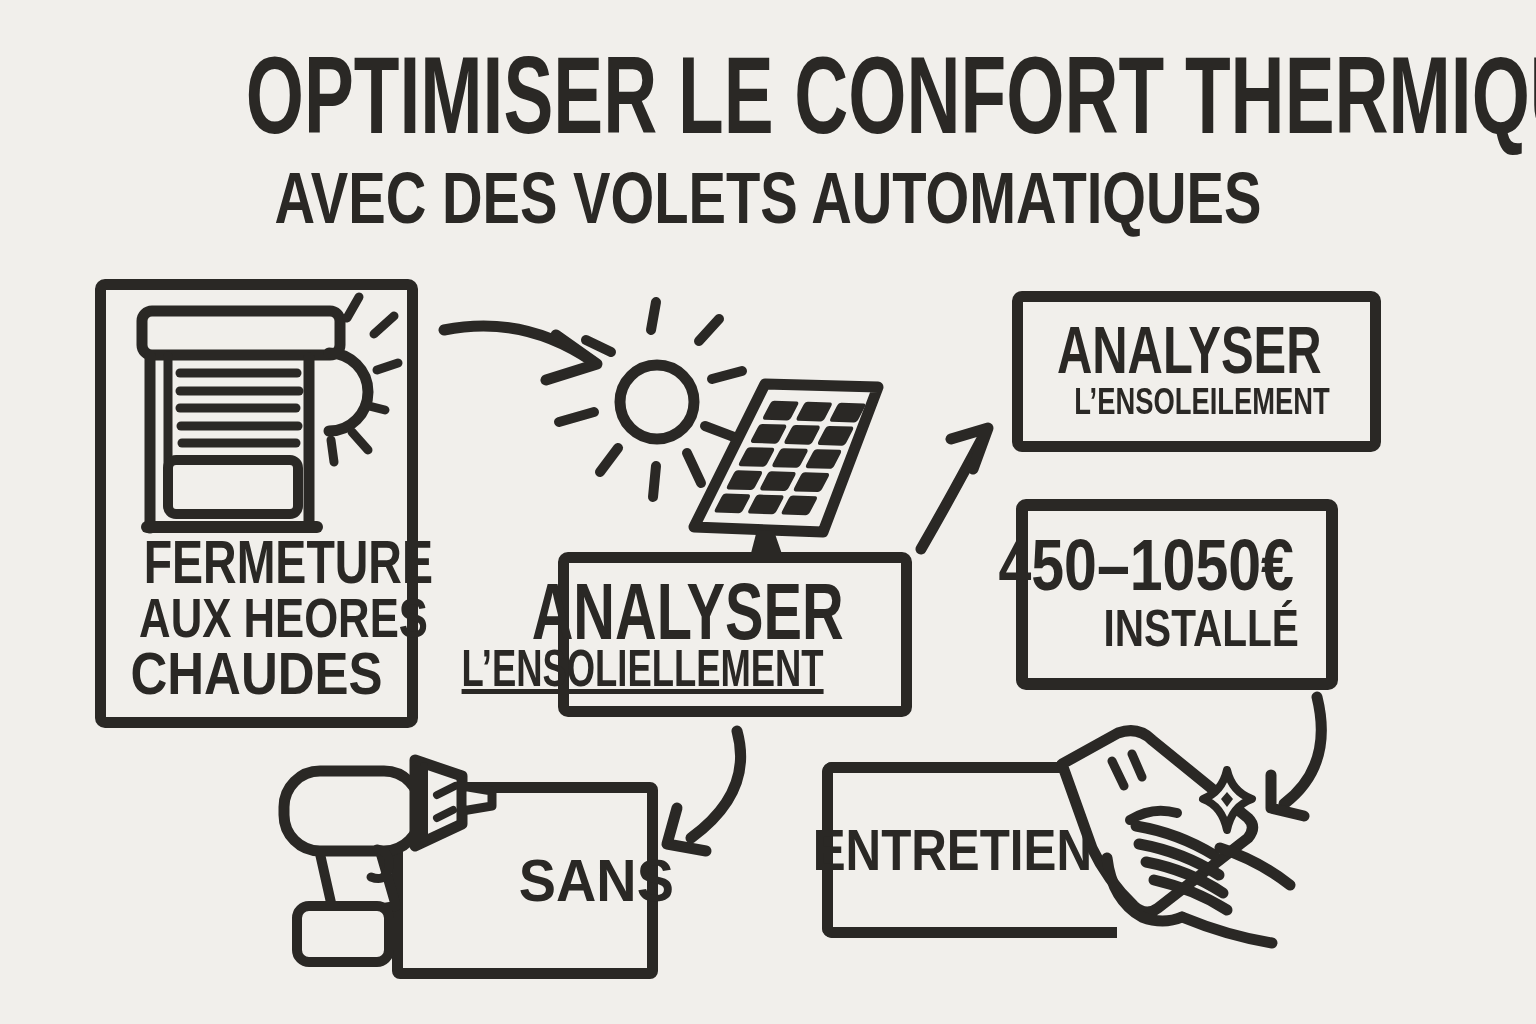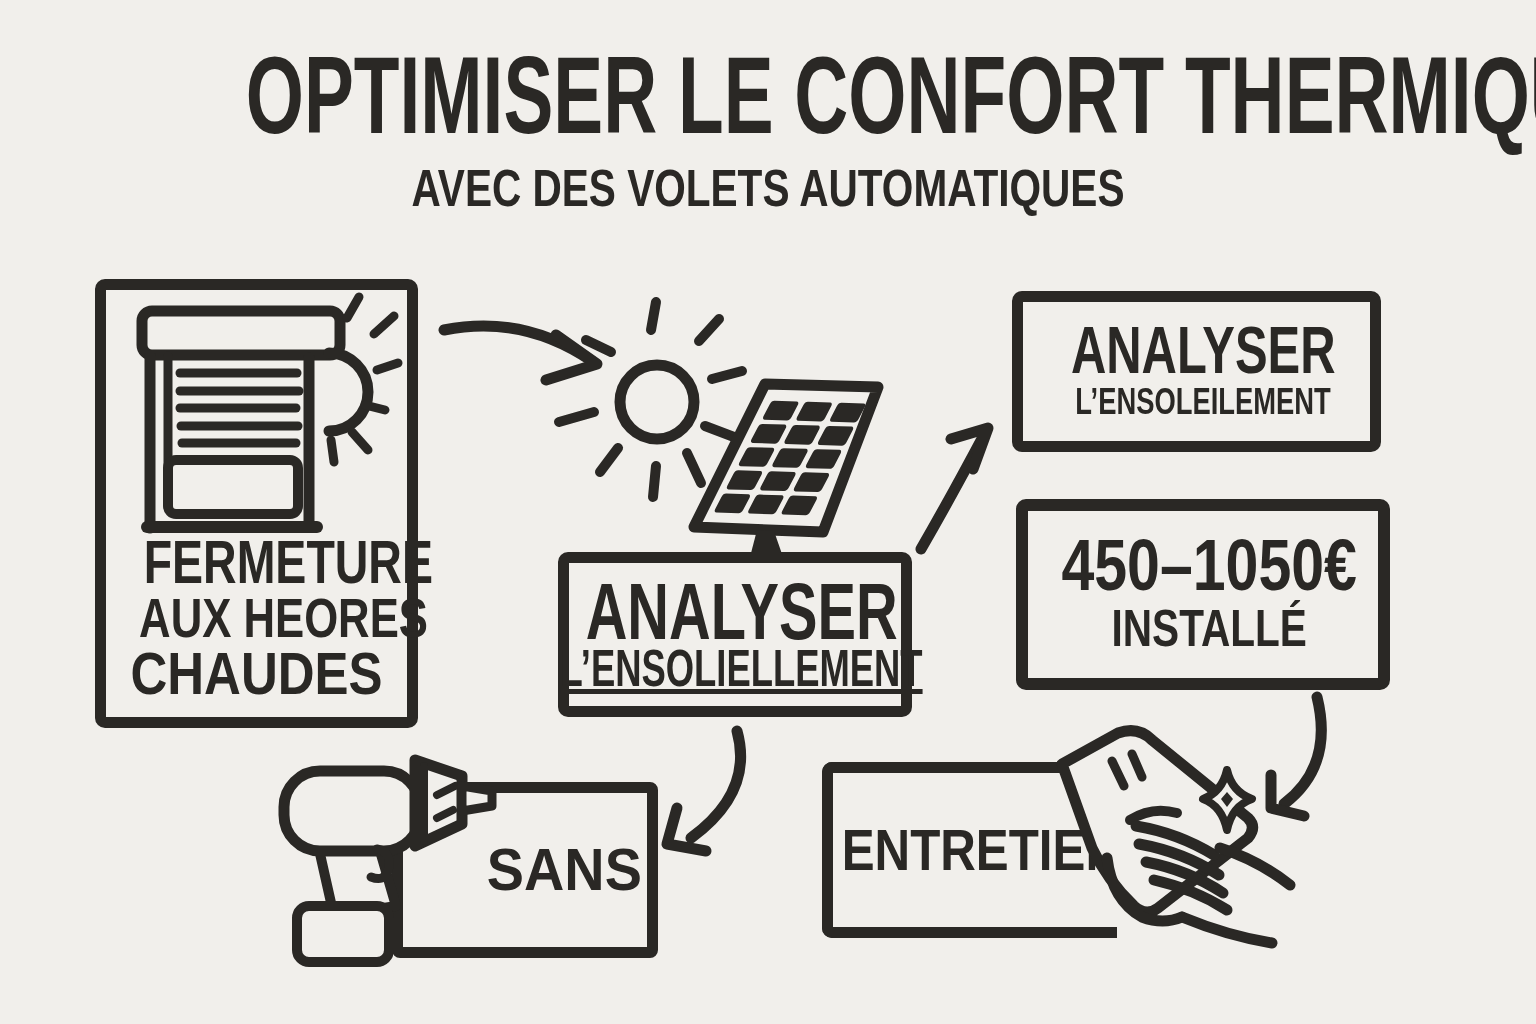--- a/index.html
+++ b/index.html
@@ -12,50 +12,50 @@
   .hand{
     font-weight:bold; color:#2a2825; text-align:center; white-space:nowrap;
     line-height:1;
   }
   .abs{position:absolute;}
   .squish{display:block; transform-origin:50% 50%;}
 
   
   .title1{left:0; right:0; top:40px; font-size:110px;}
   .title1 .squish{transform:scaleX(.68);}
-  .title2{left:0; right:0; top:162px; font-size:52px;}
+  .title2{left:0; right:0; top:162px; font-size:72px;}
   .title2 .squish{transform:scaleX(.78);}
 
   
   .sketchbox{
     position:absolute; box-sizing:border-box;
     border:11px solid #2a2825; border-radius:10px;
-    display:flex; flex-direction:column; justify-content:center; align-items:center;
+    display:flex; flex-direction:column; justify-content:center; align-items:flex-end;
     background:transparent;
     padding-left:13px;
   }
   .box-fermeture{left:95px; top:279px; width:323px; height:449px; justify-content:flex-start;}
   .fermeture-lines{position:absolute; left:0; right:0; top:244px;}
   .f-line1{font-size:62px; line-height:56px;} .f-line1 .squish{transform:scaleX(.75);}
   .f-line2{font-size:56px; line-height:56px;} .f-line2 .squish{transform:scaleX(.78);}
   .f-line3{font-size:60px; line-height:56px;} .f-line3 .squish{transform:scaleX(.85);}
 
   .box-analyser-centre{left:558px; top:552px; width:354px; height:165px;}
   .ac-line1{font-size:79px; line-height:66px;} .ac-line1 .squish{transform:scaleX(.73);}
   .ac-line2{font-size:52px; line-height:46px;text-decoration:underline;} .ac-line2 .squish{transform:scaleX(.70);}
 
   .box-analyser-droite{left:1012px; top:291px; width:369px; height:161px;}
   .ad-line1{font-size:67px; line-height:60px;} .ad-line1 .squish{transform:scaleX(.73);}
   .ad-line2{font-size:36px; line-height:44px;} .ad-line2 .squish{transform:scaleX(.76);}
 
-  .box-prix{left:1016px; top:499px; width:374px; height:191px; border-width:12px;}
+  .box-prix{left:1016px; top:499px; width:322px; height:191px; border-width:12px;}
   .p-line1{font-size:72px; line-height:66px;} .p-line1 .squish{transform:scaleX(.82);}
   .p-line2{font-size:52px; line-height:60px;} .p-line2 .squish{transform:scaleX(.78);}
 
-  .box-sans{left:392px; top:782px; width:266px; height:176px; border-radius:8px;}
+  .box-sans{left:392px; top:782px; width:266px; height:197px; border-radius:8px;}
   .s-line1{font-size:60px; line-height:56px; position:relative; left:33px;}
   .s-line1 .squish{transform:scaleX(.93);}
   .s-line2{font-size:62px; line-height:58px;} .s-line2 .squish{transform:scaleX(.84);}
 
   .box-entretien{left:822px; top:762px; width:295px; height:176px; border-right:none; border-radius:10px 0 0 10px;}
   .e-line1{font-size:58px; line-height:54px;} .e-line1 .squish{transform:scaleX(.85);}
   .e-line2{font-size:58px; line-height:56px;} .e-line2 .squish{transform:scaleX(.97);}
 
   svg.overlay{position:absolute; left:0; top:0; z-index:5; pointer-events:none;}
   svg.overlay *{vector-effect:none;}

